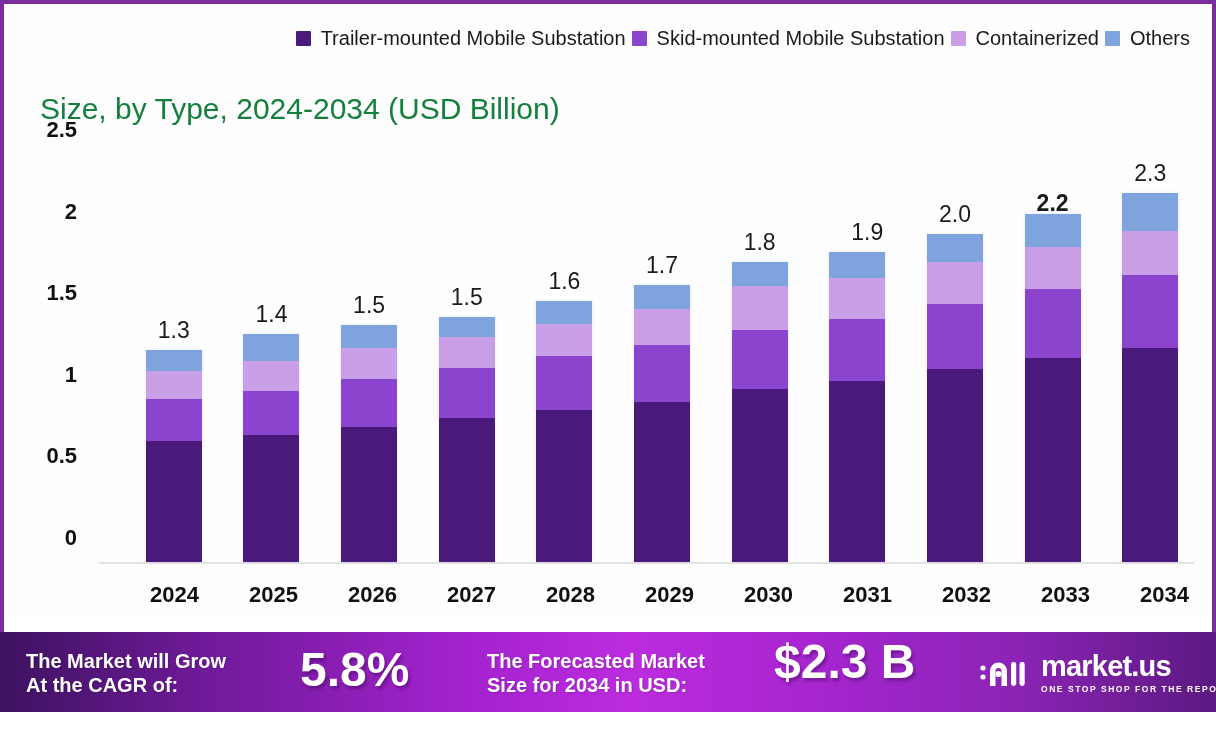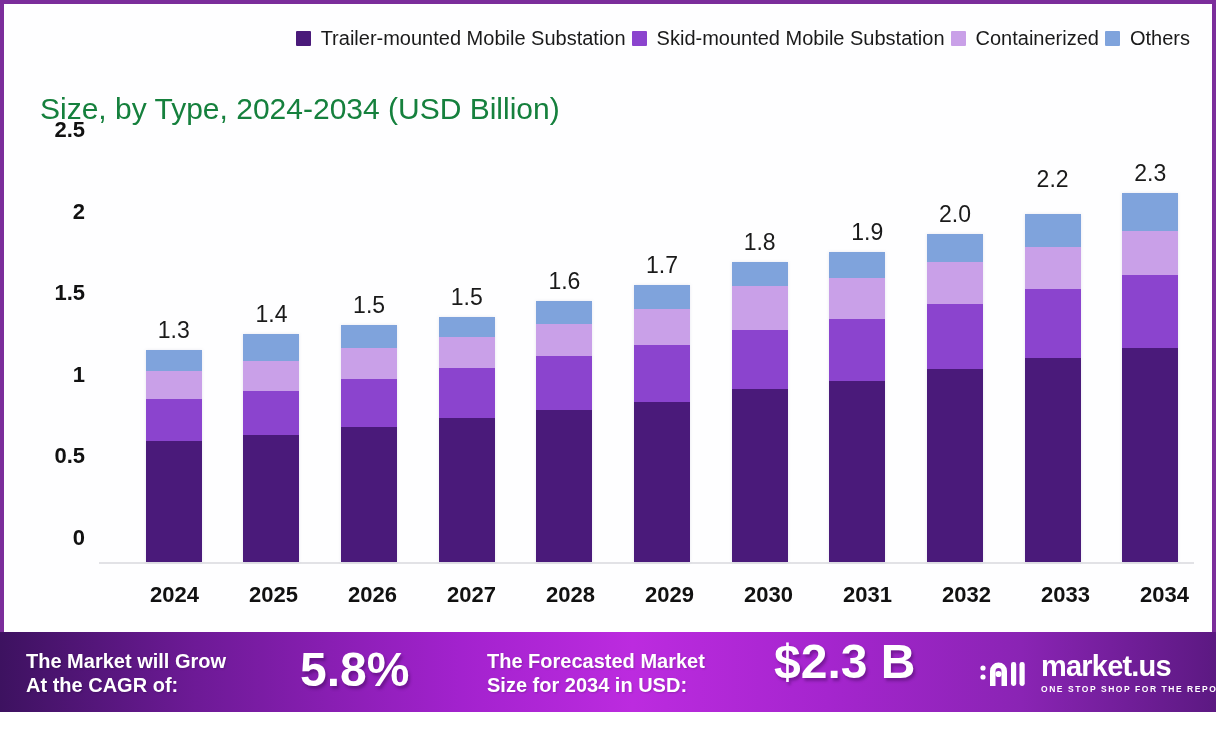--- a/index.html
+++ b/index.html
@@ -52,21 +52,21 @@
   .plot {
     position:absolute;
     left:95px; top:140px;
     width:1100px; height:420px;
   }
   .axis-baseline {
     position:absolute; left:0; bottom:0; width:1095px; height:2px;
     background:#e2e2e6;
   }
   .ytick {
-    position:absolute; right:100%; margin-right:14px;
+    position:absolute; right:100%; margin-right:22px;
     font-size:22px; font-weight:bold; color:#111111;
     transform:translateY(-50%); white-space:nowrap;
   }
 
   .bars {
     position:absolute; left:26px; right:0; bottom:2px; top:0;
     display:flex; align-items:flex-end;
   }
   .bar-slot {
     position:relative;
@@ -255,21 +255,21 @@
             </div>
             <div class="bar-total" style="bottom: 334.032px;">2.0</div>
           </div>
           <div class="bar-slot">
             <div class="bar">
               <div class="seg" style="height: 204px; background: rgb(74, 26, 122);"></div>
               <div class="seg" style="height: 68.544px; background: rgb(139, 68, 206);"></div>
               <div class="seg" style="height: 42.432px; background: rgb(201, 160, 232);"></div>
               <div class="seg" style="height: 32.64px; background: rgb(127, 163, 220);"></div>
             </div>
-            <div class="bar-total" style="bottom: 369px;">2.2</div>
+            <div class="bar-total" style="bottom: 345px; font-weight: bold;">2.2</div>
           </div>
           <div class="bar-slot">
             <div class="bar">
               <div class="seg" style="height: 213.792px; background: rgb(74, 26, 122);"></div>
               <div class="seg" style="height: 73.44px; background: rgb(139, 68, 206);"></div>
               <div class="seg" style="height: 44.064px; background: rgb(201, 160, 232);"></div>
               <div class="seg" style="height: 37.536px; background: rgb(127, 163, 220);"></div>
             </div>
             <div class="bar-total" style="bottom: 374.832px;">2.3</div>
           </div>

